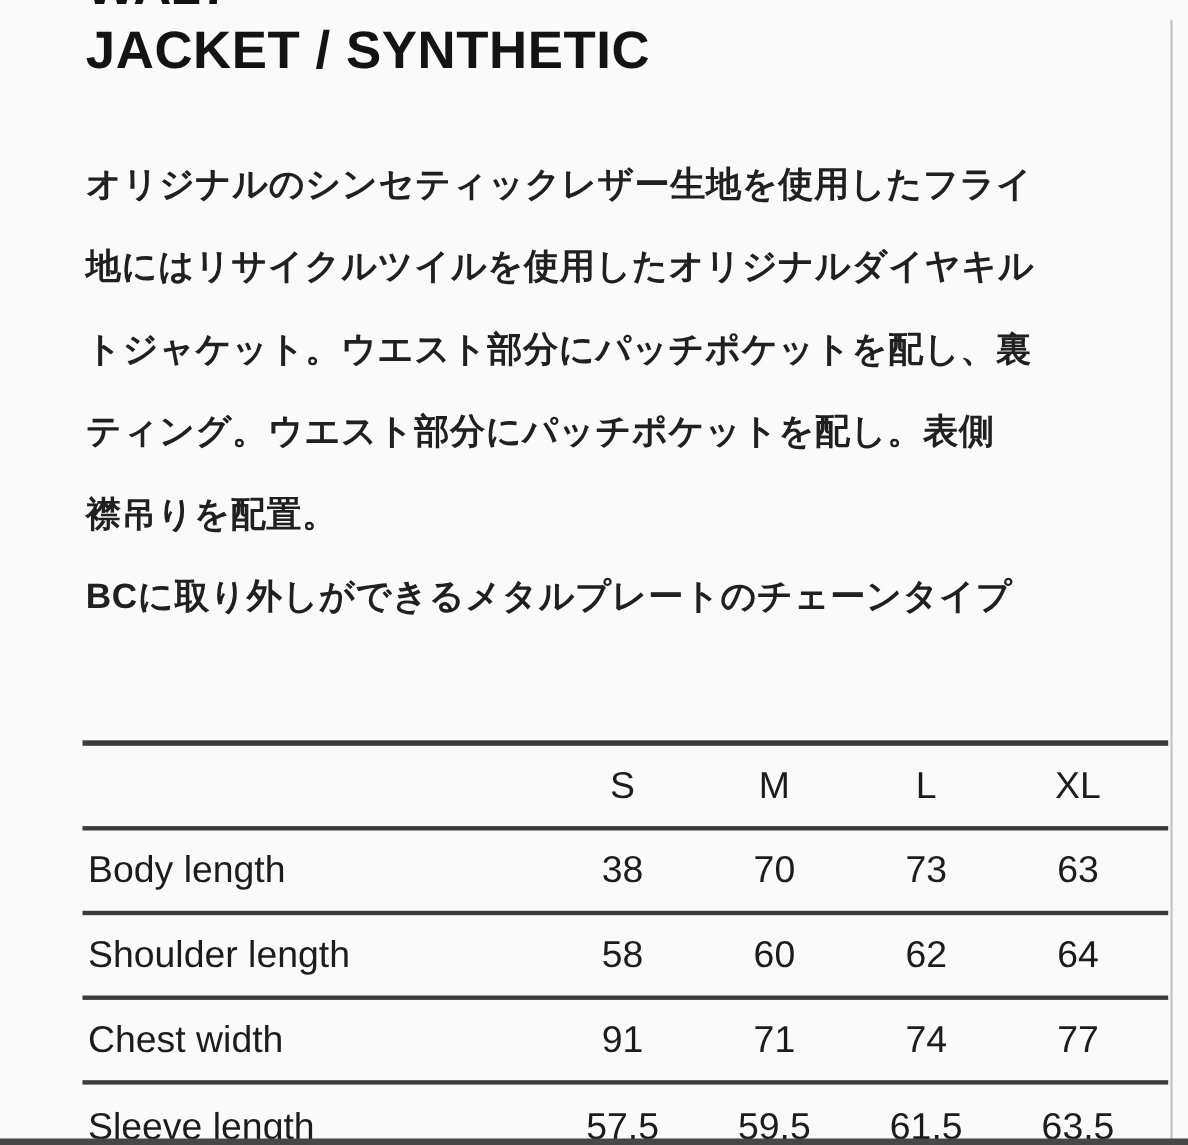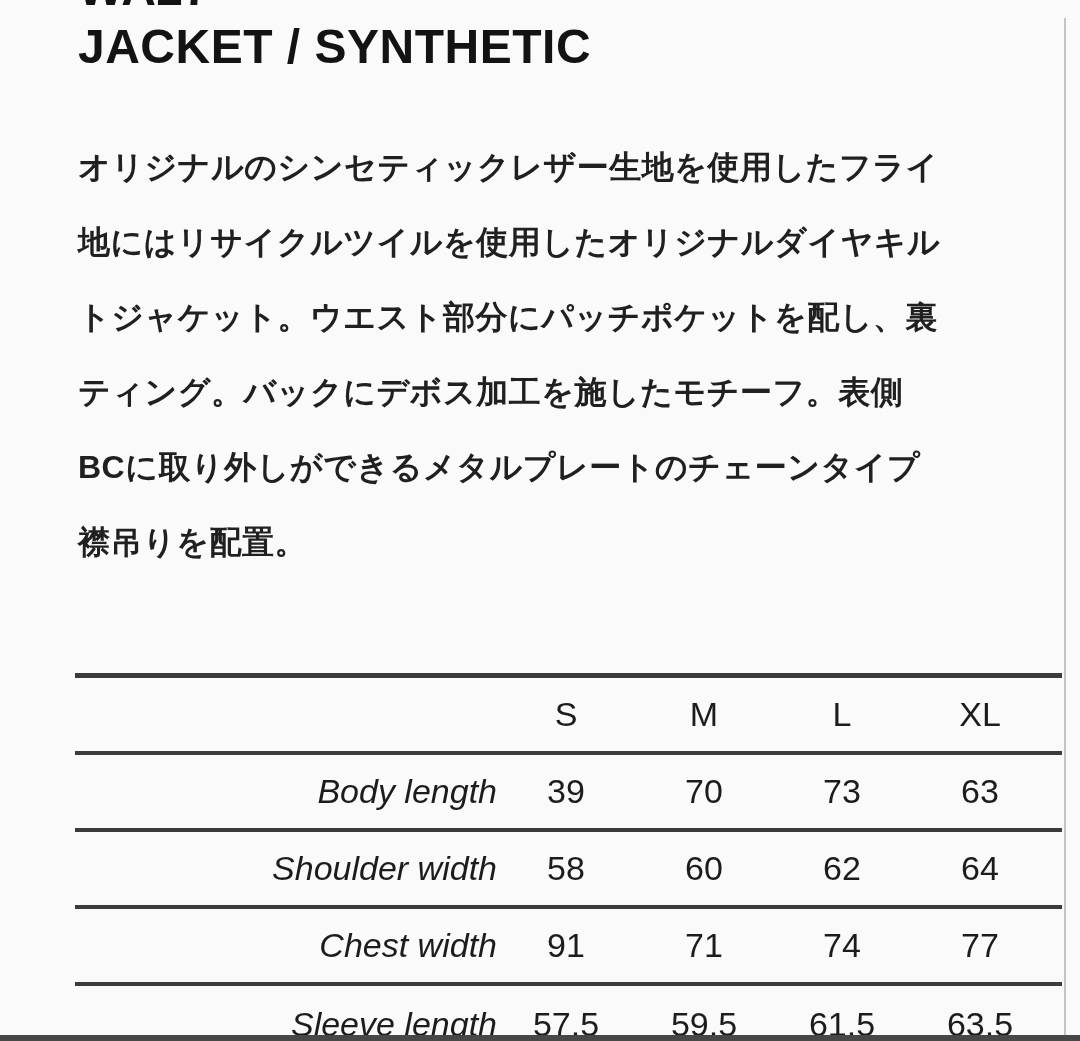--- a/index.html
+++ b/index.html
@@ -45,21 +45,21 @@
   }
   .trow {
     display: grid;
     grid-template-columns: 422px 138px 138px 138px 138px;
     height: 77px;
     align-items: center;
     border-bottom: 4px solid #3b3b3b;
     font-size: 34px;
   }
   .trow:last-child { border-bottom: none; }
-  .cell-label { text-align: right; padding-left: 5px; color: #1c1c1c; font-style: italic; }
+  .cell-label { text-align: left; padding-left: 5px; color: #1c1c1c; }
   .cell-val { text-align: center; color: #1c1c1c; }
 
   
   .right-edge-line {
     position: absolute;
     top: 18px;
     bottom: 0;
     left: 1064px;
     width: 2px;
     background: #c4c4c4;
@@ -80,45 +80,45 @@
 
   <h1 class="title">
     <span class="title-line">WA27</span>
     <span class="title-line">JACKET / SYNTHETIC</span>
   </h1>
 
   <div class="desc">
     <span class="desc-line">オリジナルのシンセティックレザー生地を使用したフライ</span>
     <span class="desc-line">地にはリサイクルツイルを使用したオリジナルダイヤキル</span>
     <span class="desc-line">トジャケット。ウエスト部分にパッチポケットを配し、裏</span>
-    <span class="desc-line">ティング。バックにデボス加工を施したモチーフ。表側</span>
+    <span class="desc-line">ティング。ウエスト部分にパッチポケットを配し。表側</span>
+    <span class="desc-line">襟吊りを配置。</span>
     <span class="desc-line">BCに取り外しができるメタルプレートのチェーンタイプ</span>
-    <span class="desc-line">襟吊りを配置。</span>
   </div>
 
   <section class="size-table">
 
     <div class="trow">
       <div class="cell-label"></div>
       <div class="cell-val">S</div>
       <div class="cell-val">M</div>
       <div class="cell-val">L</div>
       <div class="cell-val">XL</div>
     </div>
 
     <div class="trow">
       <div class="cell-label">Body length</div>
-      <div class="cell-val">39</div>
+      <div class="cell-val">38</div>
       <div class="cell-val">70</div>
       <div class="cell-val">73</div>
       <div class="cell-val">63</div>
     </div>
 
     <div class="trow">
-      <div class="cell-label">Shoulder width</div>
+      <div class="cell-label">Shoulder length</div>
       <div class="cell-val">58</div>
       <div class="cell-val">60</div>
       <div class="cell-val">62</div>
       <div class="cell-val">64</div>
     </div>
 
     <div class="trow">
       <div class="cell-label">Chest width</div>
       <div class="cell-val">91</div>
       <div class="cell-val">71</div>

